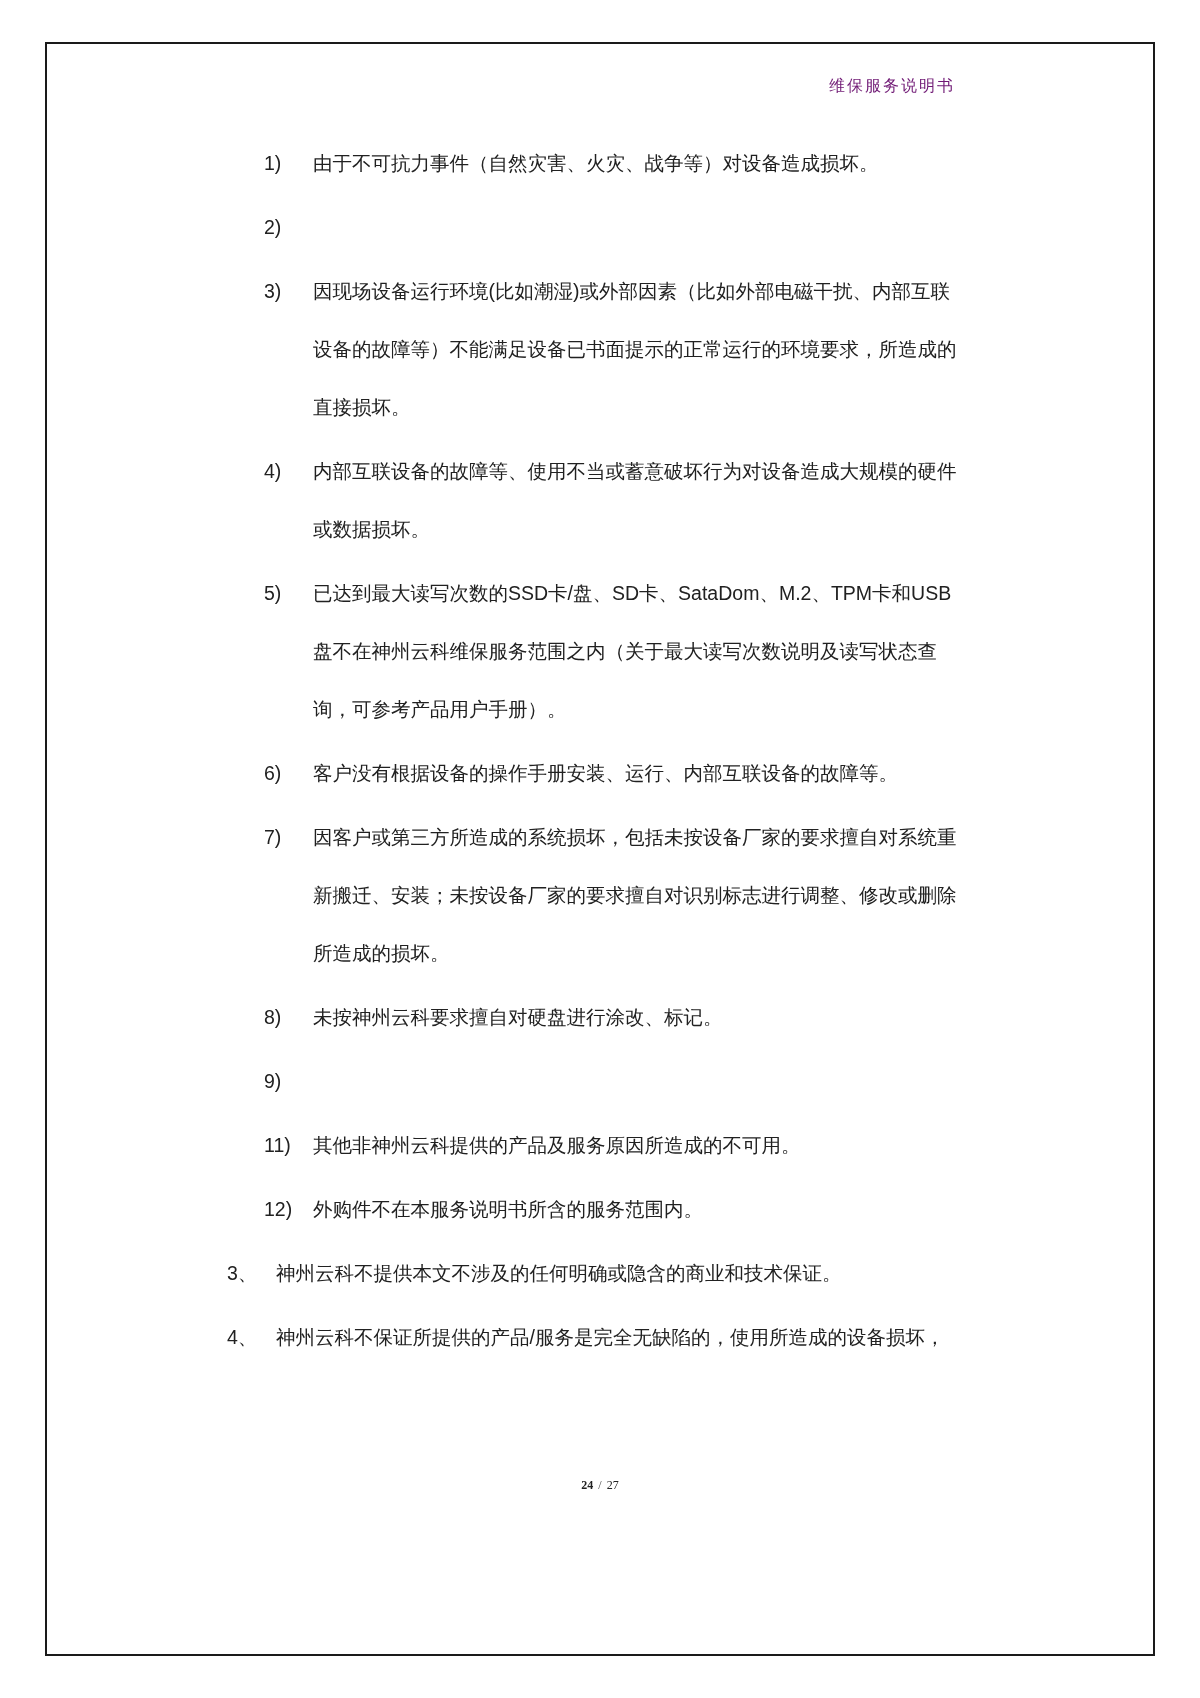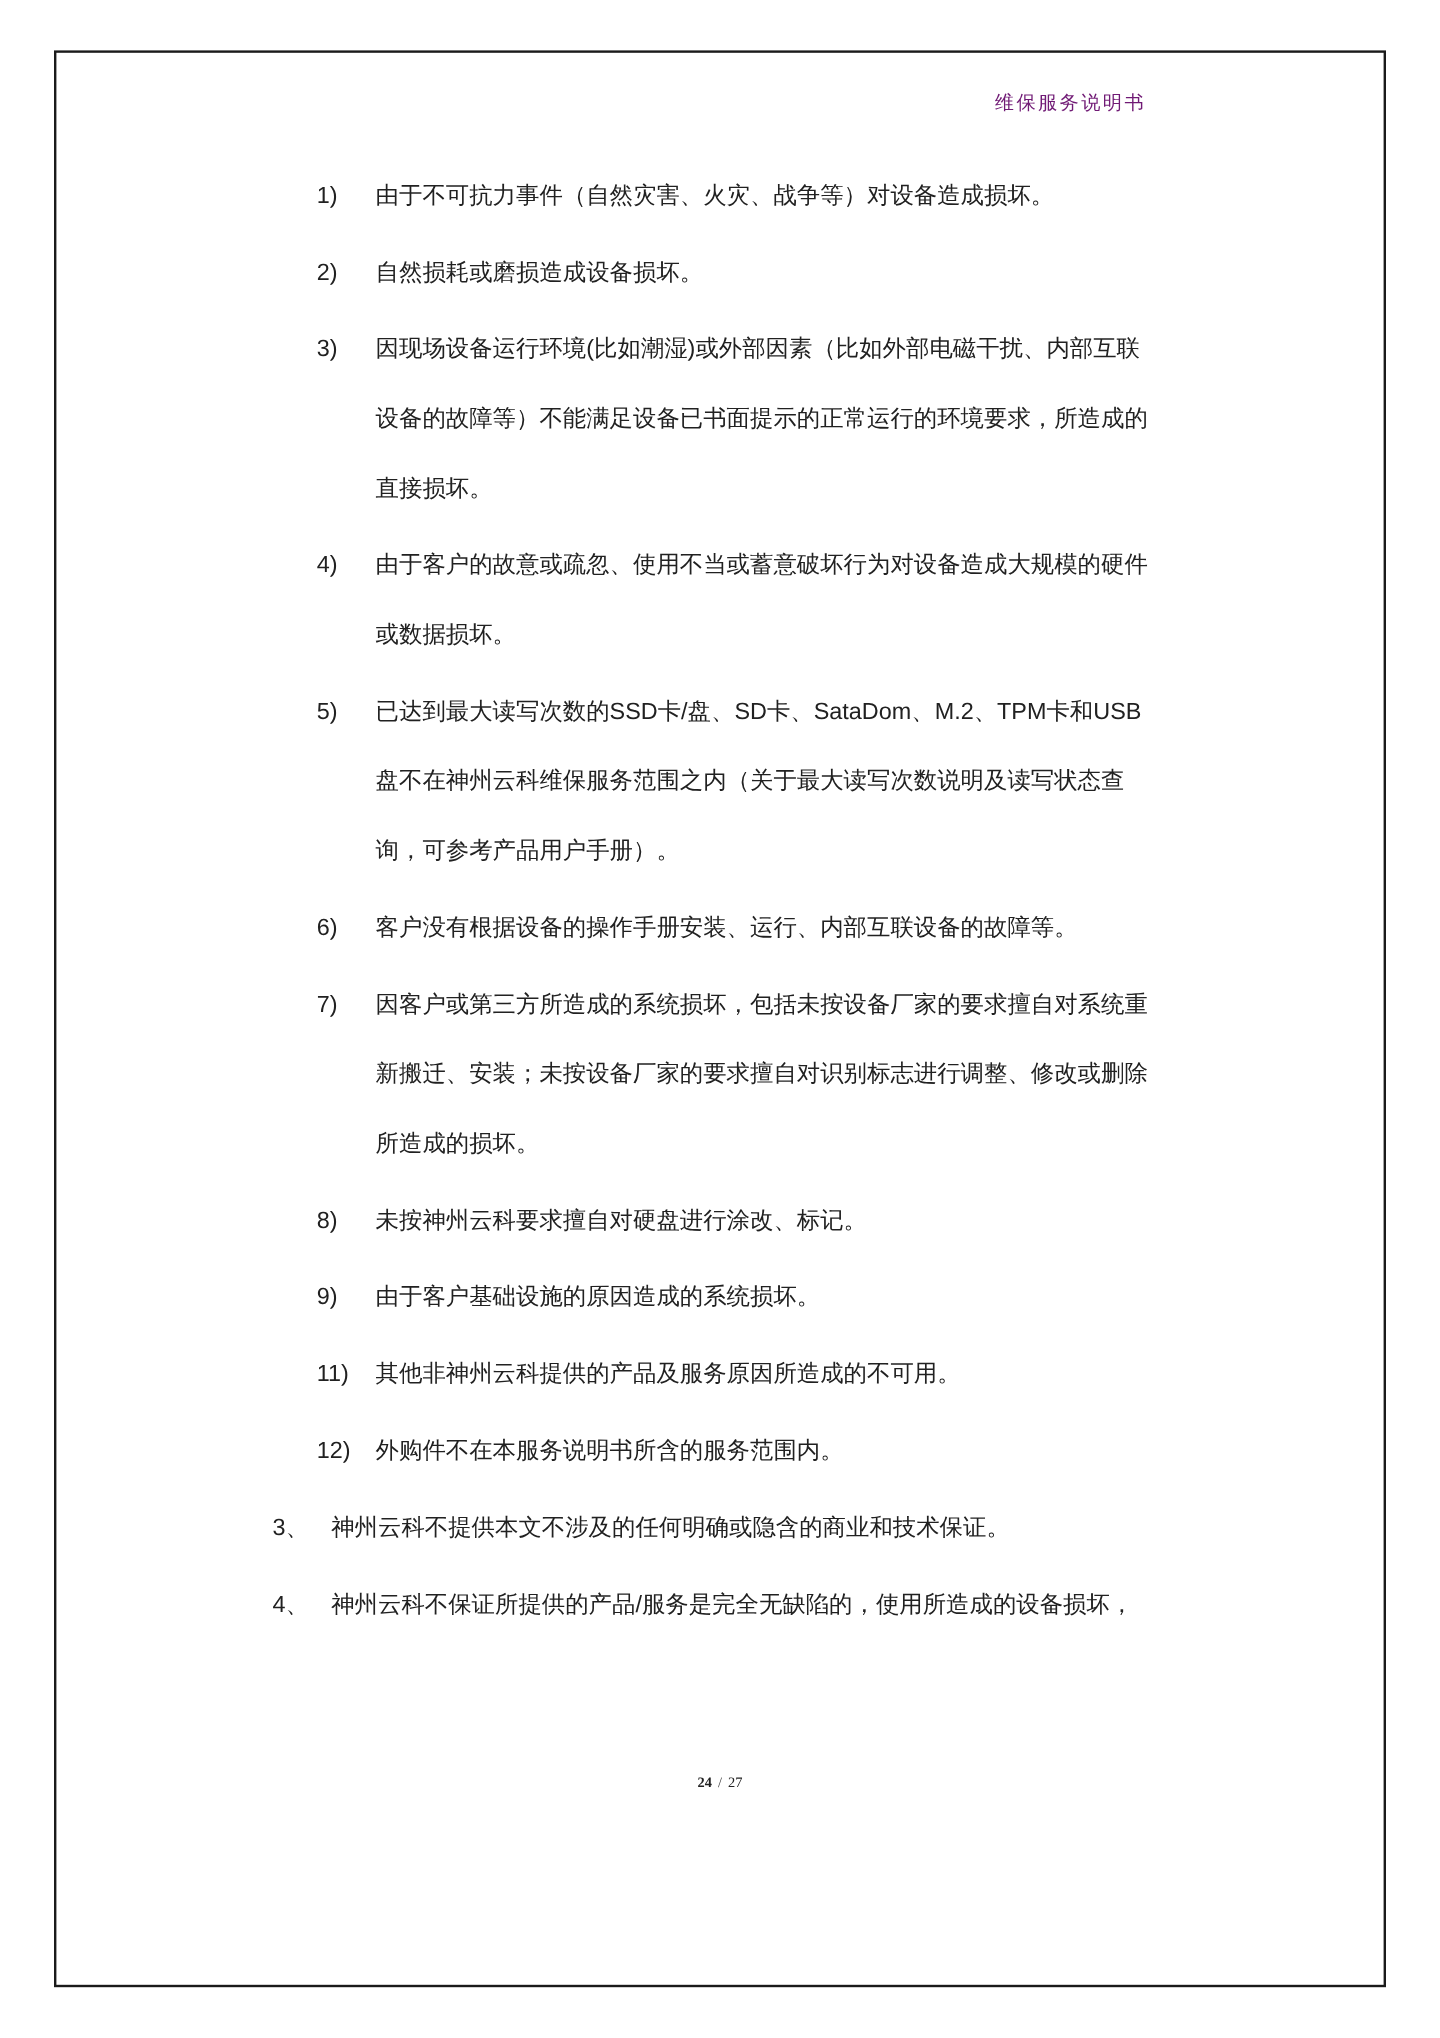--- a/index.html
+++ b/index.html
@@ -81,31 +81,30 @@
 
   <div class="content">
     <div class="sub-list">
   <div class="row">
     <span class="num">1)</span>
     <span class="txt">由于不可抗力事件（自然灾害、火灾、战争等）对设备造成损坏。</span>
   </div>
 
   <div class="row">
     <span class="num">2)</span>
-    <span class="txt">自然损耗或磨损造成设备损坏。</span>
   </div>
 
   <div class="row">
     <span class="num">3)</span>
     <span class="txt">因现场设备运行环境(比如潮湿)或外部因素（比如外部电磁干扰、内部互联设备的故障等）不能满足设备已书面提示的正常运行的环境要求，所造成的直接损坏。</span>
   </div>
 
   <div class="row">
     <span class="num">4)</span>
-    <span class="txt">由于客户的故意或疏忽、使用不当或蓄意破坏行为对设备造成大规模的硬件或数据损坏。</span>
+    <span class="txt">内部互联设备的故障等、使用不当或蓄意破坏行为对设备造成大规模的硬件或数据损坏。</span>
   </div>
 
   <div class="row">
     <span class="num">5)</span>
     <span class="txt">已达到最大读写次数的SSD卡/盘、SD卡、SataDom、M.2、TPM卡和USB盘不在神州云科维保服务范围之内（关于最大读写次数说明及读写状态查询，可参考产品用户手册）。</span>
   </div>
 
   <div class="row">
     <span class="num">6)</span>
     <span class="txt">客户没有根据设备的操作手册安装、运行、内部互联设备的故障等。</span>
@@ -116,21 +115,20 @@
     <span class="txt">因客户或第三方所造成的系统损坏，包括未按设备厂家的要求擅自对系统重新搬迁、安装；未按设备厂家的要求擅自对识别标志进行调整、修改或删除所造成的损坏。</span>
   </div>
 
   <div class="row">
     <span class="num">8)</span>
     <span class="txt">未按神州云科要求擅自对硬盘进行涂改、标记。</span>
   </div>
 
   <div class="row">
     <span class="num">9)</span>
-    <span class="txt">由于客户基础设施的原因造成的系统损坏。</span>
   </div>
 
 
   <div class="row">
     <span class="num">11)</span>
     <span class="txt">其他非神州云科提供的产品及服务原因所造成的不可用。</span>
   </div>
 
   <div class="row">
     <span class="num">12)</span>

